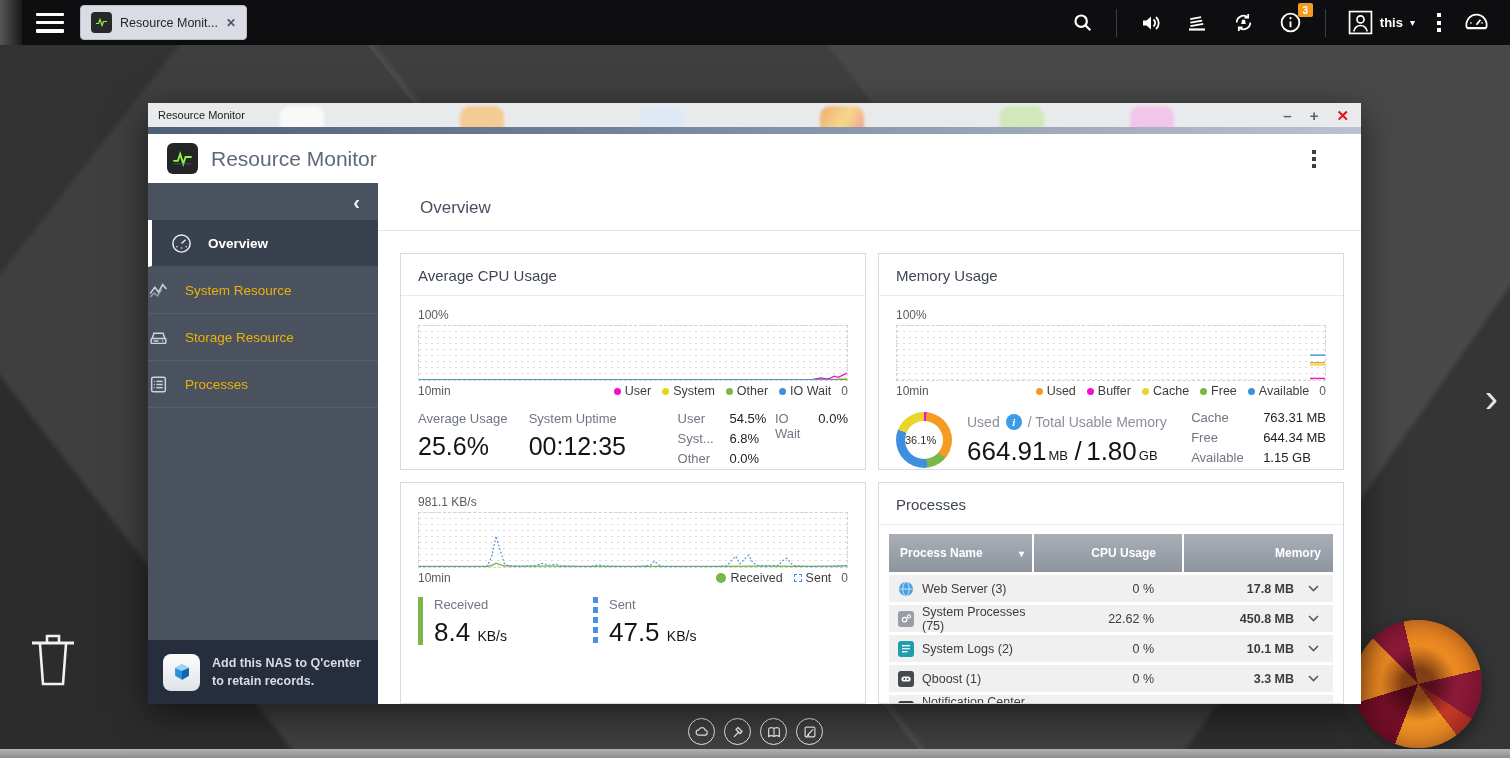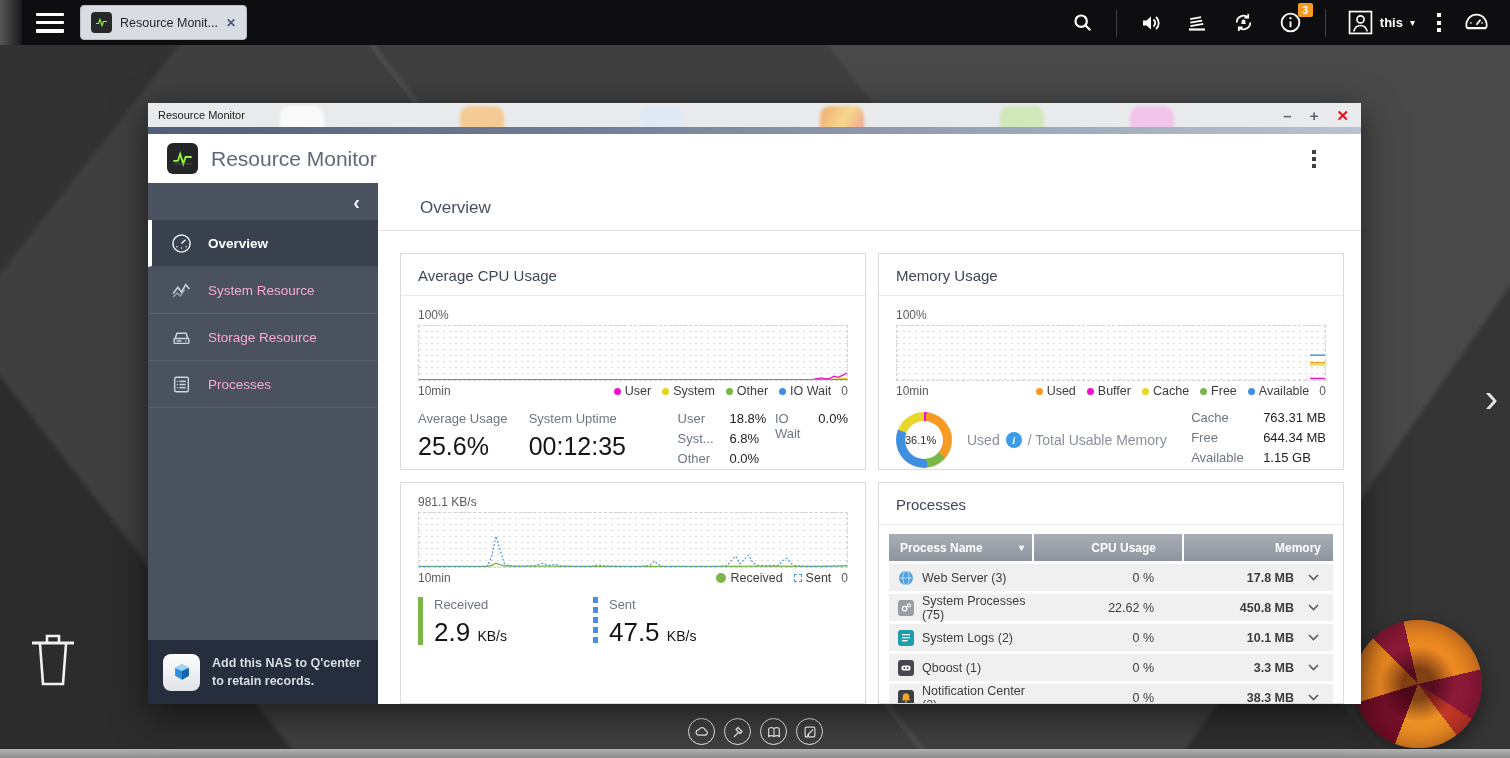--- a/index.html
+++ b/index.html
@@ -81,22 +81,22 @@
   .menu-dots i { width:4px; height:4px; background:#3e3e3e; }
 
   .window-body { flex:1; display:flex; min-height:0; }
 
   
   .sidebar { width:230px; background:#4a5260; display:flex; flex-direction:column; flex:none; }
   .collapse-row { height:37px; display:flex; justify-content:flex-end; align-items:center;
     padding-right:18px; cursor:pointer; }
   .collapse-row .chev { color:#eef1f5; font-size:20px; font-weight:bold; line-height:1; }
   .nav { flex:1; }
-  .nav-item { height:47px; display:flex; align-items:center; gap:16px; padding-left:23px;
-    border-bottom:1px solid rgba(255,255,255,.08); font-size:13.5px; color:#f9a8d4; cursor:pointer; }
+  .nav-item { height:47px; display:flex; align-items:center; gap:16px; 
+    border-bottom:1px solid rgba(255,255,255,.08); font-size:13.5px; color:#eab308; cursor:pointer; }
   .nav-item.active { background:#3a414e; border-left:4px solid #ffffff; padding-left:19px;
     color:#fff; font-weight:bold; }
   .qcenter { height:64px; background:#262d3c; display:flex; align-items:center; gap:12px;
     padding:0 15px; flex:none; }
   .qcenter-icon { width:37px; height:37px; background:linear-gradient(#fdfdfd,#dfe3e8); border-radius:8px;
     display:flex; align-items:center; justify-content:center; flex:none; }
   .qcenter-text { font-size:12.5px; color:#d8dce4; line-height:1.45; font-weight:bold; }
 
   
   .content { flex:1; background:#fff; display:flex; flex-direction:column; min-width:0; }
@@ -153,21 +153,21 @@
   .net-block + .net-block { margin-left:86px; }
   .bar-recv { width:5px; height:48px; }
   .bar-sent { width:5px; height:48px;
     background:repeating-linear-gradient(to bottom, var(--c,#4a90e2) 0 6px, transparent 6px 10px); }
   .net-label { font-size:13px; color:#6f7682; }
   .net-value { font-size:26px; color:#141414; margin-top:5px; }
   .net-value .unit { font-size:14px; }
 
   
   .proc-body { padding:9px 10px 8px; }
-  .ptable-head { height:27px; display:flex; align-items:center;
+  .ptable-head { height:38px; display:flex; align-items:center;
     background:linear-gradient(#a9aeb6,#8e959f); color:#fff; font-size:12px; font-weight:bold; }
   .th { display:flex; align-items:center; height:100%; }
   .th-name { flex:1; padding-left:11px; border-right:2px solid #fff; }
   .th-name .sort-caret { margin-left:auto; margin-right:8px; font-size:10px; cursor:pointer; }
   .th-cpu { width:150px; justify-content:flex-end; padding-right:26px; border-right:2px solid #fff; }
   .th-mem { width:149px; justify-content:flex-end; padding-right:12px; }
   .prow { height:27px; margin-top:3px; background:#f0f0f1; display:flex; align-items:center;
     font-size:12.5px; color:#3c3c3c; cursor:pointer; }
   .prow .picon { width:16px; height:16px; margin:0 8px 0 9px; flex:none; }
   .prow .pname { flex:1; }
@@ -444,21 +444,21 @@
                   <div class="stat-label">Average Usage</div>
                   <div class="stat-value">25.6%</div>
                 </div>
                 <div class="stat-block" style="width:150px;">
                   <div class="stat-label">System Uptime</div>
                   <div class="stat-value">00:12:35</div>
                 </div>
                 <div class="detail-rows" style="margin-left:16px; width:110px;">
                   <div class="detail-row">
                       <span class="dl" style="width:42px;">User</span>
-                      <span class="dv">18.8%</span>
+                      <span class="dv">54.5%</span>
                     </div>
                   <div class="detail-row">
                       <span class="dl" style="width:42px;">Syst...</span>
                       <span class="dv">6.8%</span>
                     </div>
                   <div class="detail-row">
                       <span class="dl" style="width:42px;">Other</span>
                       <span class="dv">0.0%</span>
                     </div>
                 </div>
@@ -514,20 +514,25 @@
                 <div class="donut" style="background: conic-gradient(rgb(239, 16, 209) 0deg, rgb(239, 16, 209) 5.4deg, rgb(245, 154, 35) 5.4deg, rgb(245, 154, 35) 129.96deg, rgb(122, 182, 72) 129.96deg, rgb(122, 182, 72) 173.16deg, rgb(61, 143, 224) 173.16deg, rgb(61, 143, 224) 291.96deg, rgb(232, 214, 44) 291.96deg, rgb(232, 214, 44) 360deg);">
                   <div class="donut-hole">
                       <span>36.1%</span>
                     </div>
                 </div>
                 <div class="mem-main">
                   <div class="mem-caption">
                     <span>Used</span>
                     <span class="info-i">i</span>
                     <span>/ Total Usable Memory</span>
+                  </div>
+                  <div class="mem-value">
+                    <span class="big">664.91</span><span class="unit">MB</span>
+                    <span class="big">/</span>
+                    <span class="big">1.80</span><span class="unit">GB</span>
                   </div>
                 </div>
                 <div class="mem-details detail-rows">
                   <div class="detail-row">
                       <span class="dl">Cache</span>
                       <span class="dv">763.31 MB</span>
                     </div>
                   <div class="detail-row">
                       <span class="dl">Free</span>
                       <span class="dv">644.34 MB</span>
@@ -562,21 +567,21 @@
                       <span>Sent</span>
                     </span>
                 </span>
                 <span class="axis-zero">0</span>
               </div>
               <div class="net-stats">
                 <div class="net-block">
                   <span class="bar-recv" style="background: rgb(122, 182, 72);"></span>
                   <span>
                     <div class="net-label">Received</div>
-                    <div class="net-value"><span>2.9</span> <span class="unit">KB/s</span></div>
+                    <div class="net-value"><span>8.4</span> <span class="unit">KB/s</span></div>
                   </span>
                 </div>
                 <div class="net-block">
                   <span class="bar-sent" style="--c: #4a90e2;"></span>
                   <span>
                     <div class="net-label">Sent</div>
                     <div class="net-value"><span>47.5</span> <span class="unit">KB/s</span></div>
                   </span>
                 </div>
               </div>

